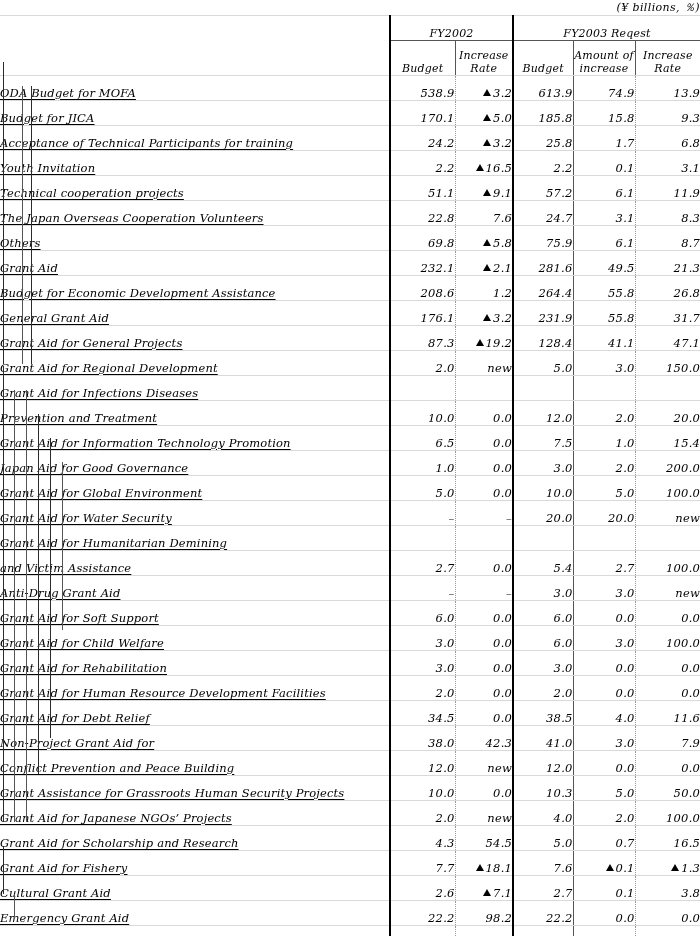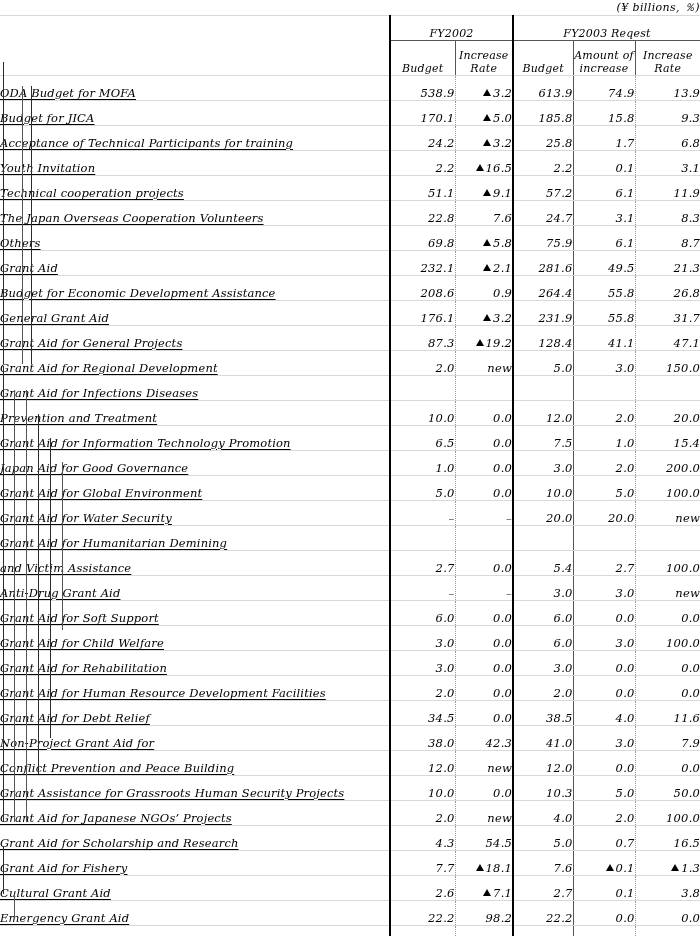--- a/index.html
+++ b/index.html
@@ -217,21 +217,21 @@
           <td class="lbl lv0 rule-med" style="border-right: 2px solid rgb(0, 0, 0);"><span class="ul">Grant Aid</span></td>
           <td class="num rule-med" style="border-right: 1px dotted rgb(153, 153, 153);">232.1</td>
           <td class="num rule-med" style="border-right: 2px solid rgb(0, 0, 0);"><span class="tri"></span>2.1</td>
           <td class="num rule-med" style="border-right: 1.4px solid rgb(85, 85, 85);">281.6</td>
           <td class="num rule-med" style="border-right: 1px dotted rgb(153, 153, 153);">49.5</td>
           <td class="num rule-med" style="border-right: none;">21.3</td>
         </tr>
         <tr>
           <td class="lbl lv1" style="border-right: 2px solid rgb(0, 0, 0);"><span class="ul">Budget for Economic Development Assistance</span></td>
           <td class="num" style="border-right: 1px dotted rgb(153, 153, 153);">208.6</td>
-          <td class="num" style="border-right: 2px solid rgb(0, 0, 0);">0.9</td>
+          <td class="num" style="border-right: 2px solid rgb(0, 0, 0);">1.2</td>
           <td class="num" style="border-right: 1.4px solid rgb(85, 85, 85);">264.4</td>
           <td class="num" style="border-right: 1px dotted rgb(153, 153, 153);">55.8</td>
           <td class="num" style="border-right: none;">26.8</td>
         </tr>
         <tr>
           <td class="lbl lv2 rule-thin" style="border-right: 2px solid rgb(0, 0, 0);"><span class="ul">General Grant Aid</span></td>
           <td class="num rule-thin" style="border-right: 1px dotted rgb(153, 153, 153);">176.1</td>
           <td class="num rule-thin" style="border-right: 2px solid rgb(0, 0, 0);"><span class="tri"></span>3.2</td>
           <td class="num rule-thin" style="border-right: 1.4px solid rgb(85, 85, 85);">231.9</td>
           <td class="num rule-thin" style="border-right: 1px dotted rgb(153, 153, 153);">55.8</td>

